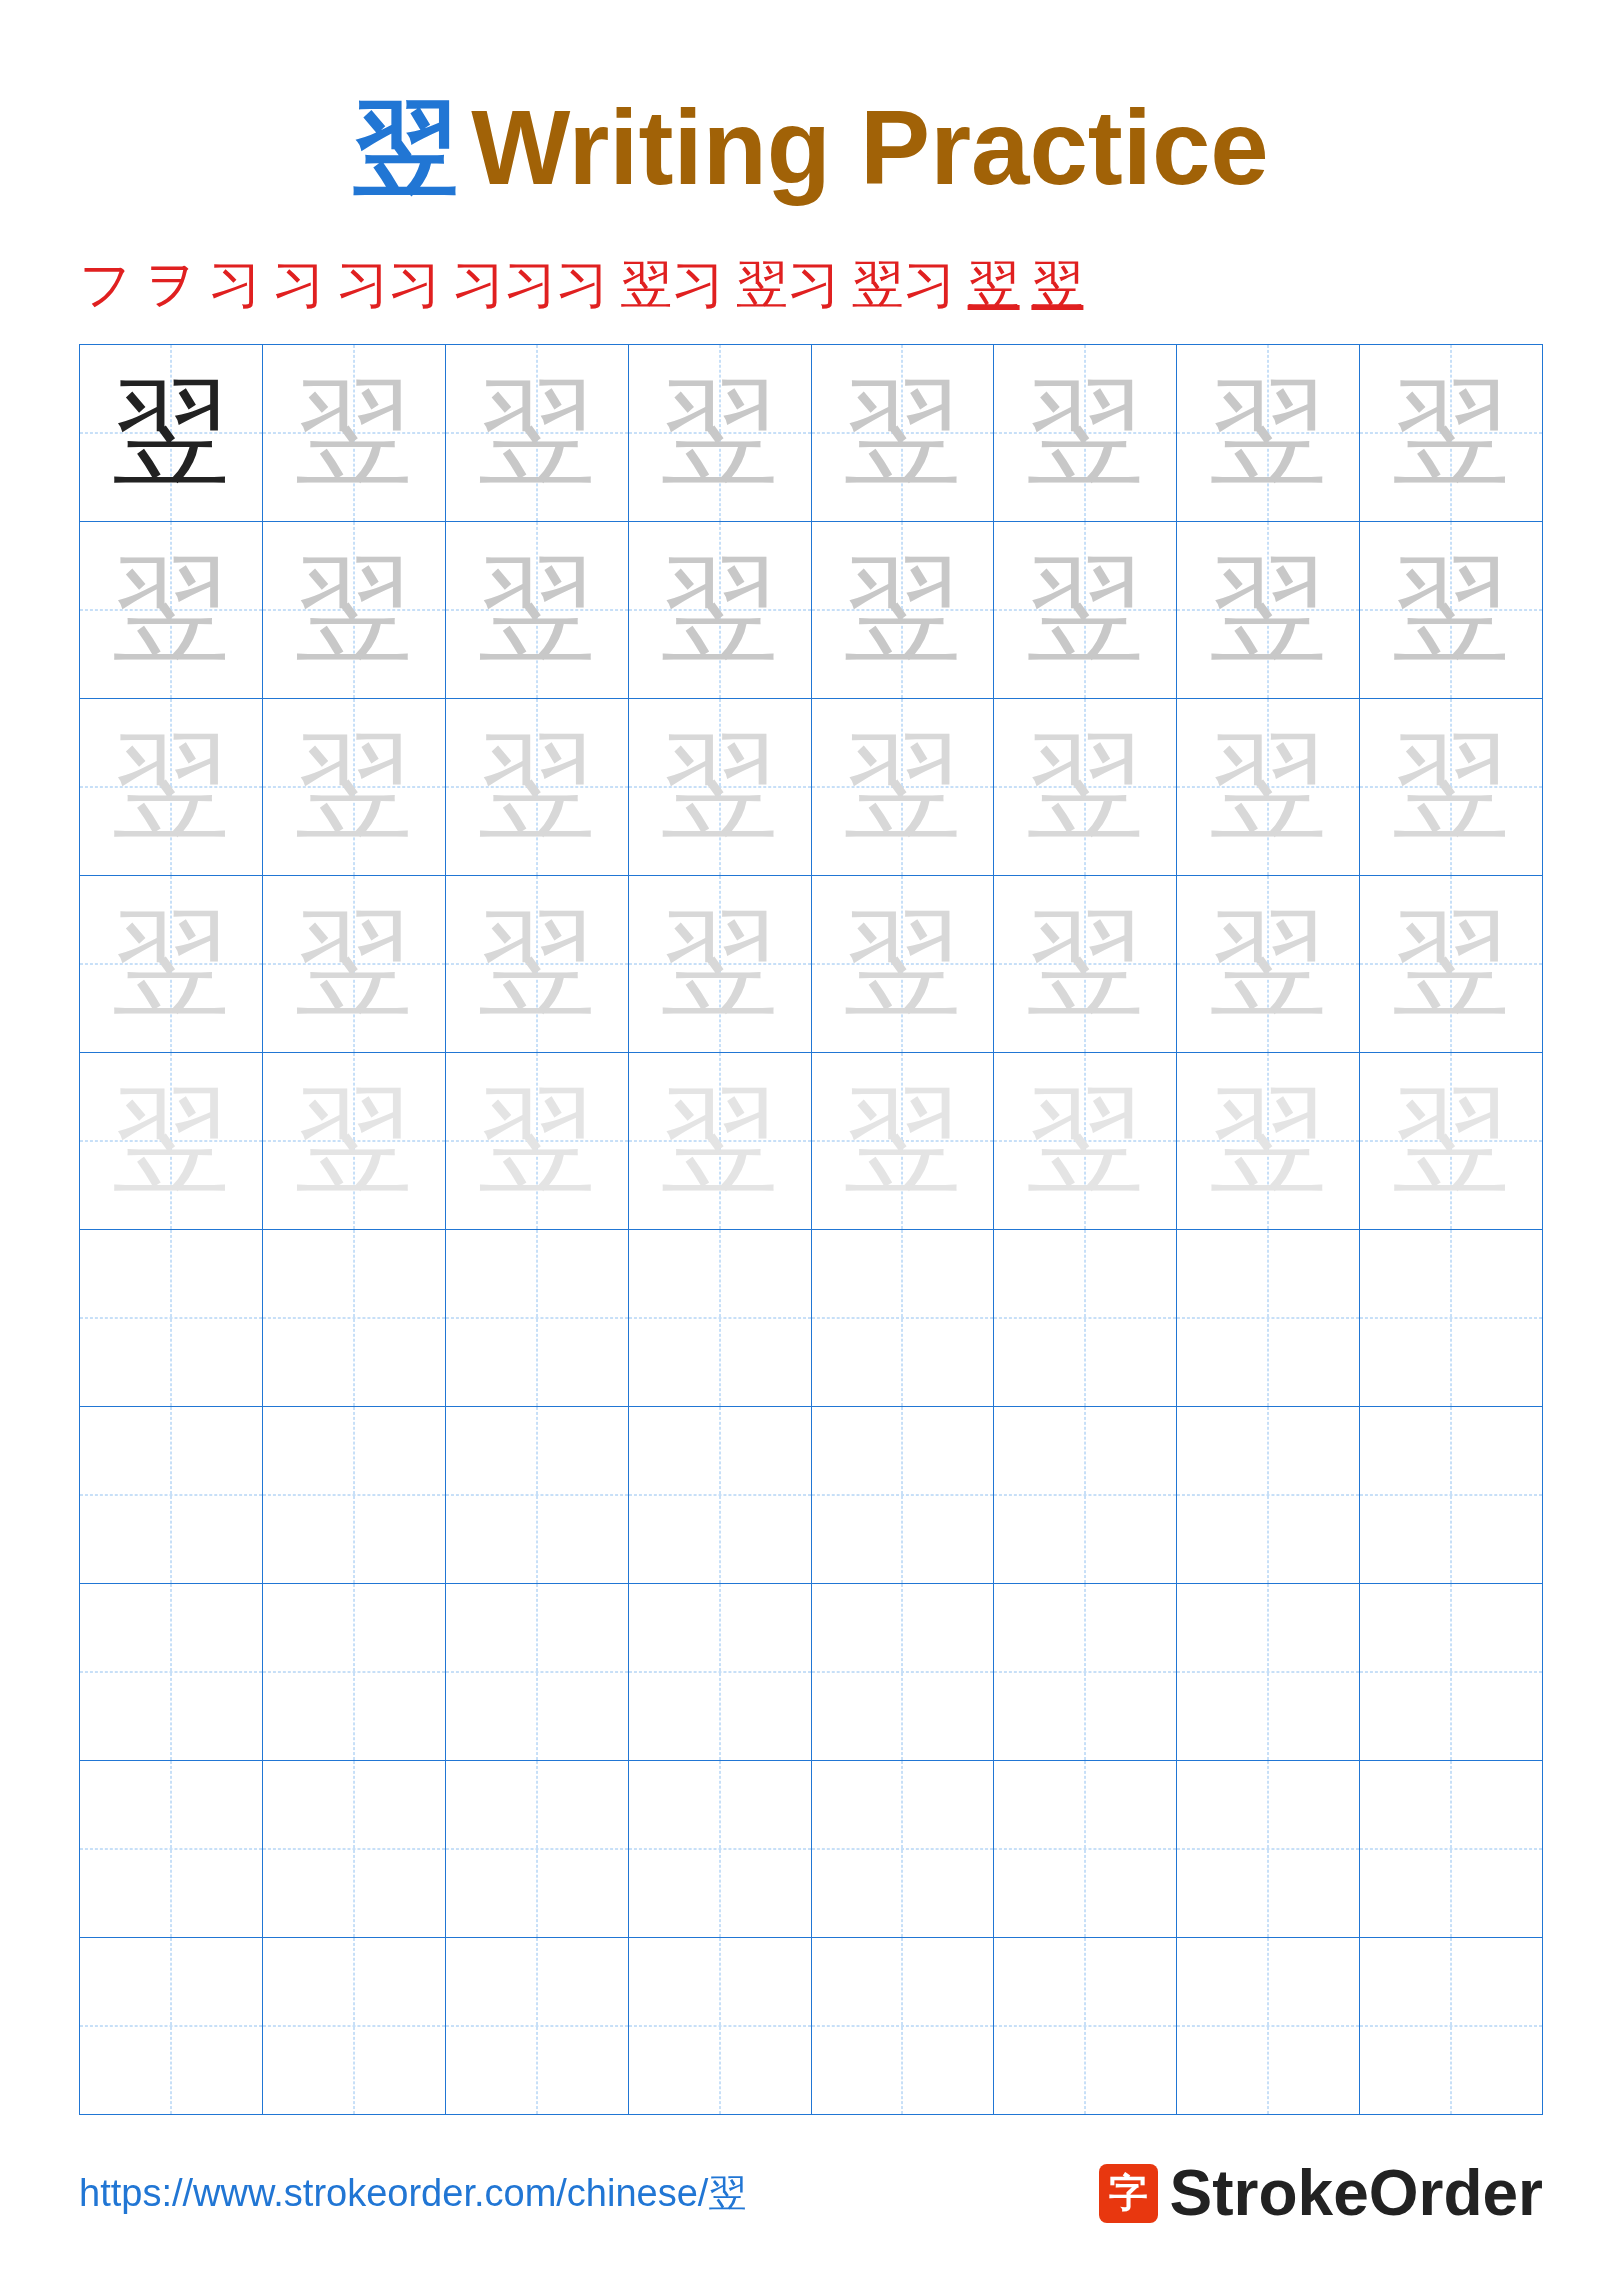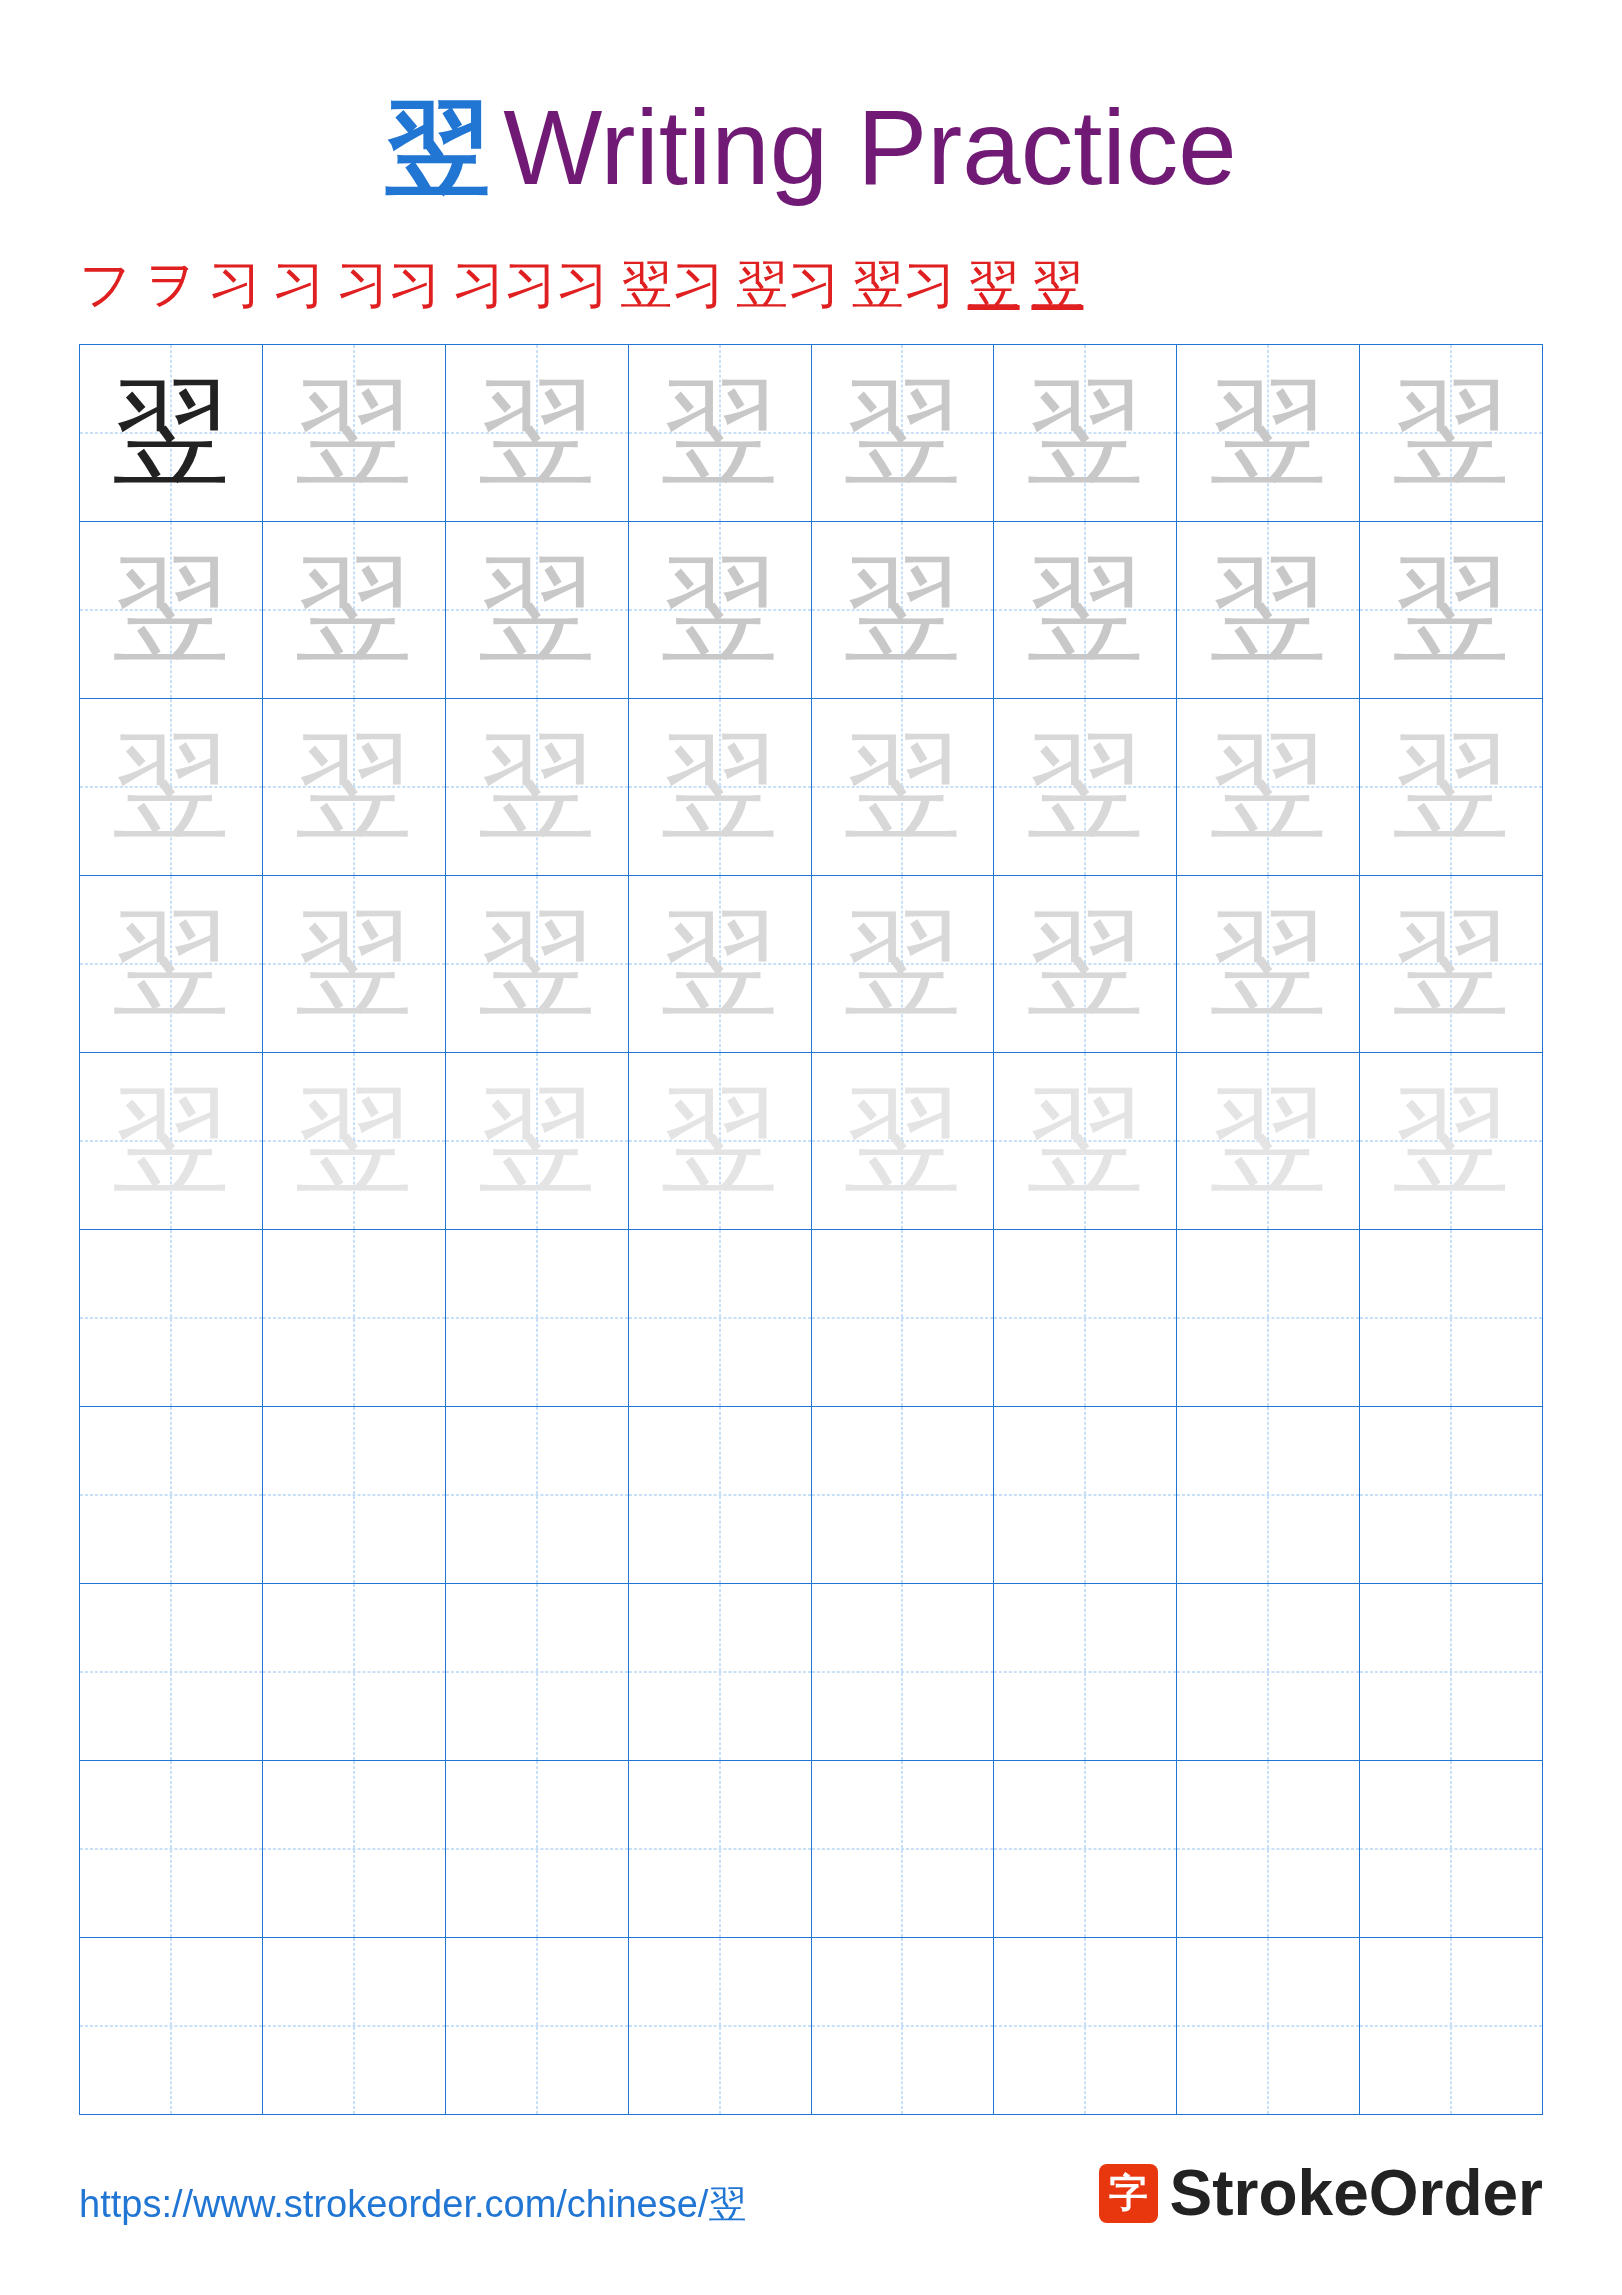--- a/index.html
+++ b/index.html
@@ -16,23 +16,23 @@
       text-align: center;
       padding-top: 79px;
       margin-bottom: 39px;
     }
     .page-title span.char {
       color: #2176d4;
       font-size: 105px;
       font-weight: bold;
     }
     .page-title span.text {
-      color: #701a75;
+      color: #a16207;
       font-size: 105px;
-      font-weight: normal;
+      font-weight: bold;
       margin-left: 13px;
     }
 
     .stroke-order-row {
       display: flex;
       align-items: center;
       padding: 0 79px;
       margin-bottom: 33px;
       gap: 19.6px;
     }
@@ -121,21 +121,21 @@
     }
 
     
     .footer {
       position: absolute;
       bottom: 65px;
       left: 0;
       right: 0;
       display: flex;
       justify-content: space-between;
-      align-items: flex-end;
+      align-items: center;
       padding: 0 79px;
     }
     .footer-url {
       color: #2176d4;
       font-size: 38px;
     }
     .footer-brand {
       display: flex;
       align-items: center;
       gap: 11.8px;

